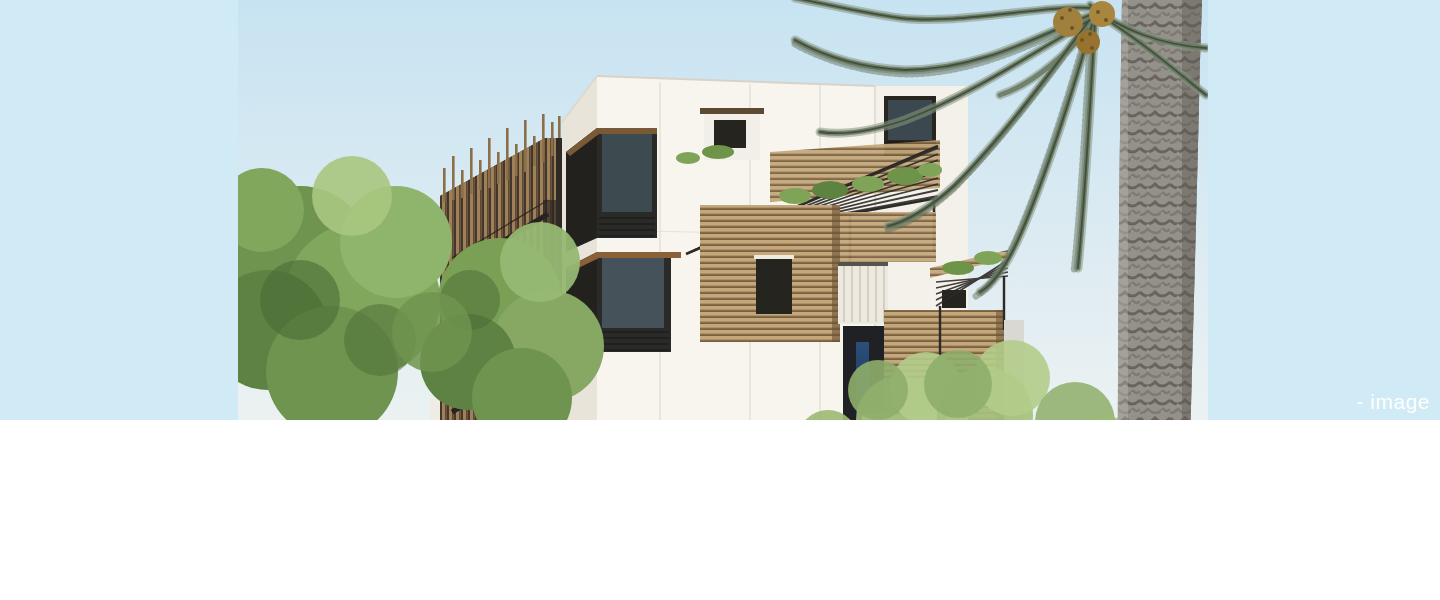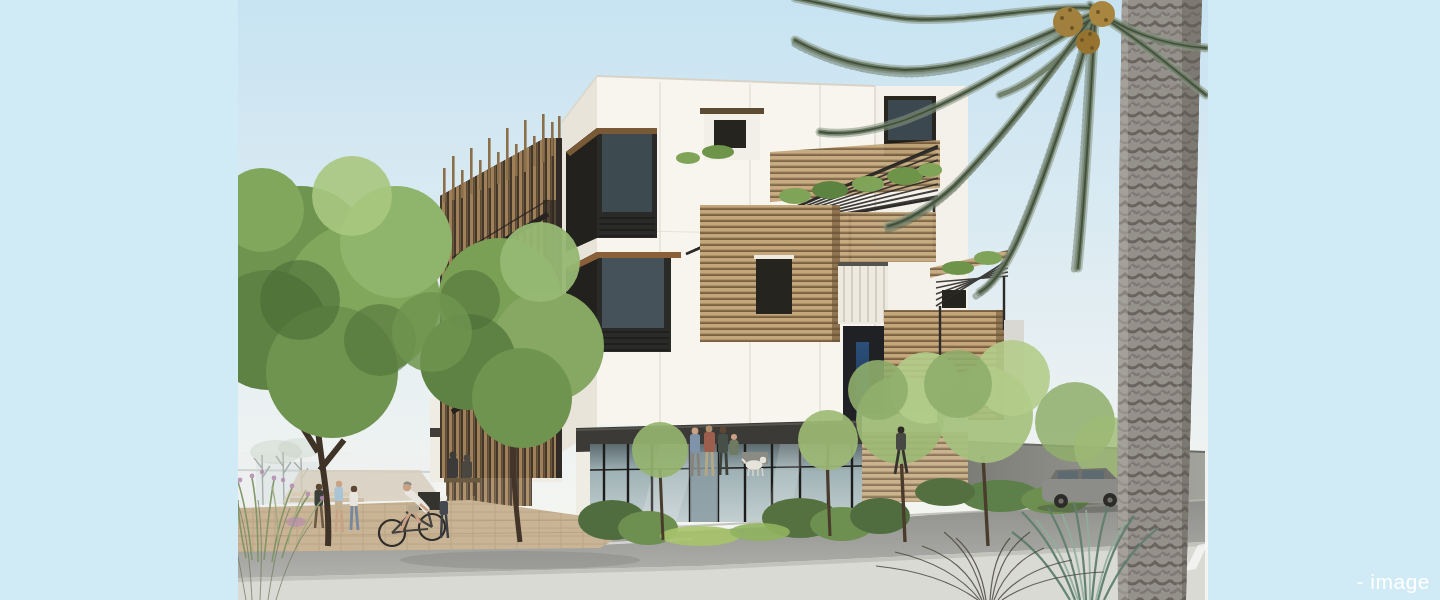--- a/index.html
+++ b/index.html
@@ -2,21 +2,21 @@
 <html style="--band: #d0ebf5; --caption: #ffffff; --sky-top: #c7e3f2; --sky-low: #f3f5f1; --white-wall: #f8f5ef; --wall-shade: #e8e4da; --wood-slat: #b3926a; --dark-frame: #26241f; --pergola-steel: #2c2b28; --foliage-mid: #7aa05a; --palm-frond: #68785f; --palm-trunk: #94908a; --asphalt: #9a9a96; --crosswalk: #d9dad3; --brick-path: #c9b496; --glass-blue: #2b4f79; --car-gray: #8c8d89;"><head>
 <meta charset="utf-8">
 <style>
   :root{
     --band:#d0ebf5;
     --caption:#ffffff;
   }
   html,body{margin:0;padding:0;background:#ffffff;}
   .stage{
     position:relative;
-    width:1440px;height:600px;
+    width:1440px;height:420px;
     background:var(--band);
     overflow:hidden;
     font-family:"Liberation Sans", sans-serif;
   }
   .stage svg{position:absolute;left:0;top:0;display:block;}
   .caption{
     position:absolute;
     right:10px;bottom:8px;
     color:var(--caption);
     font-size:21px;

